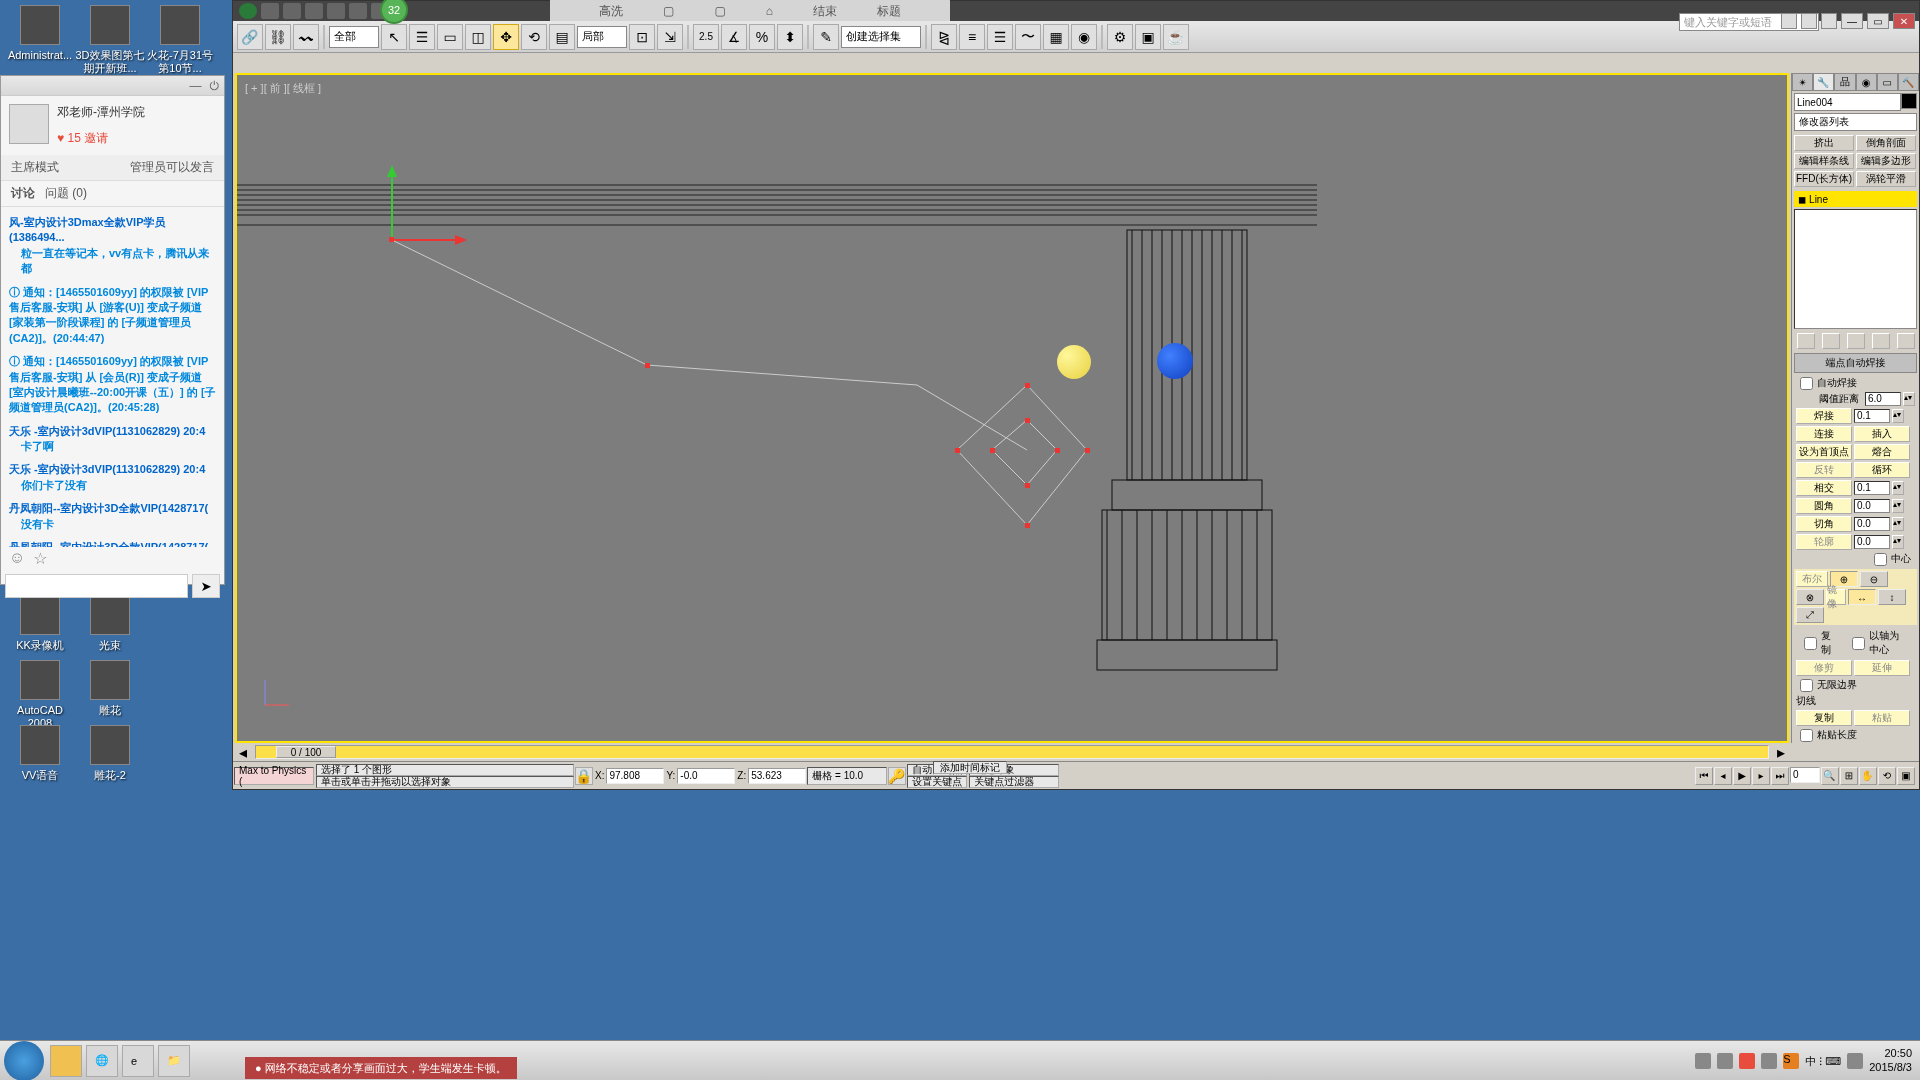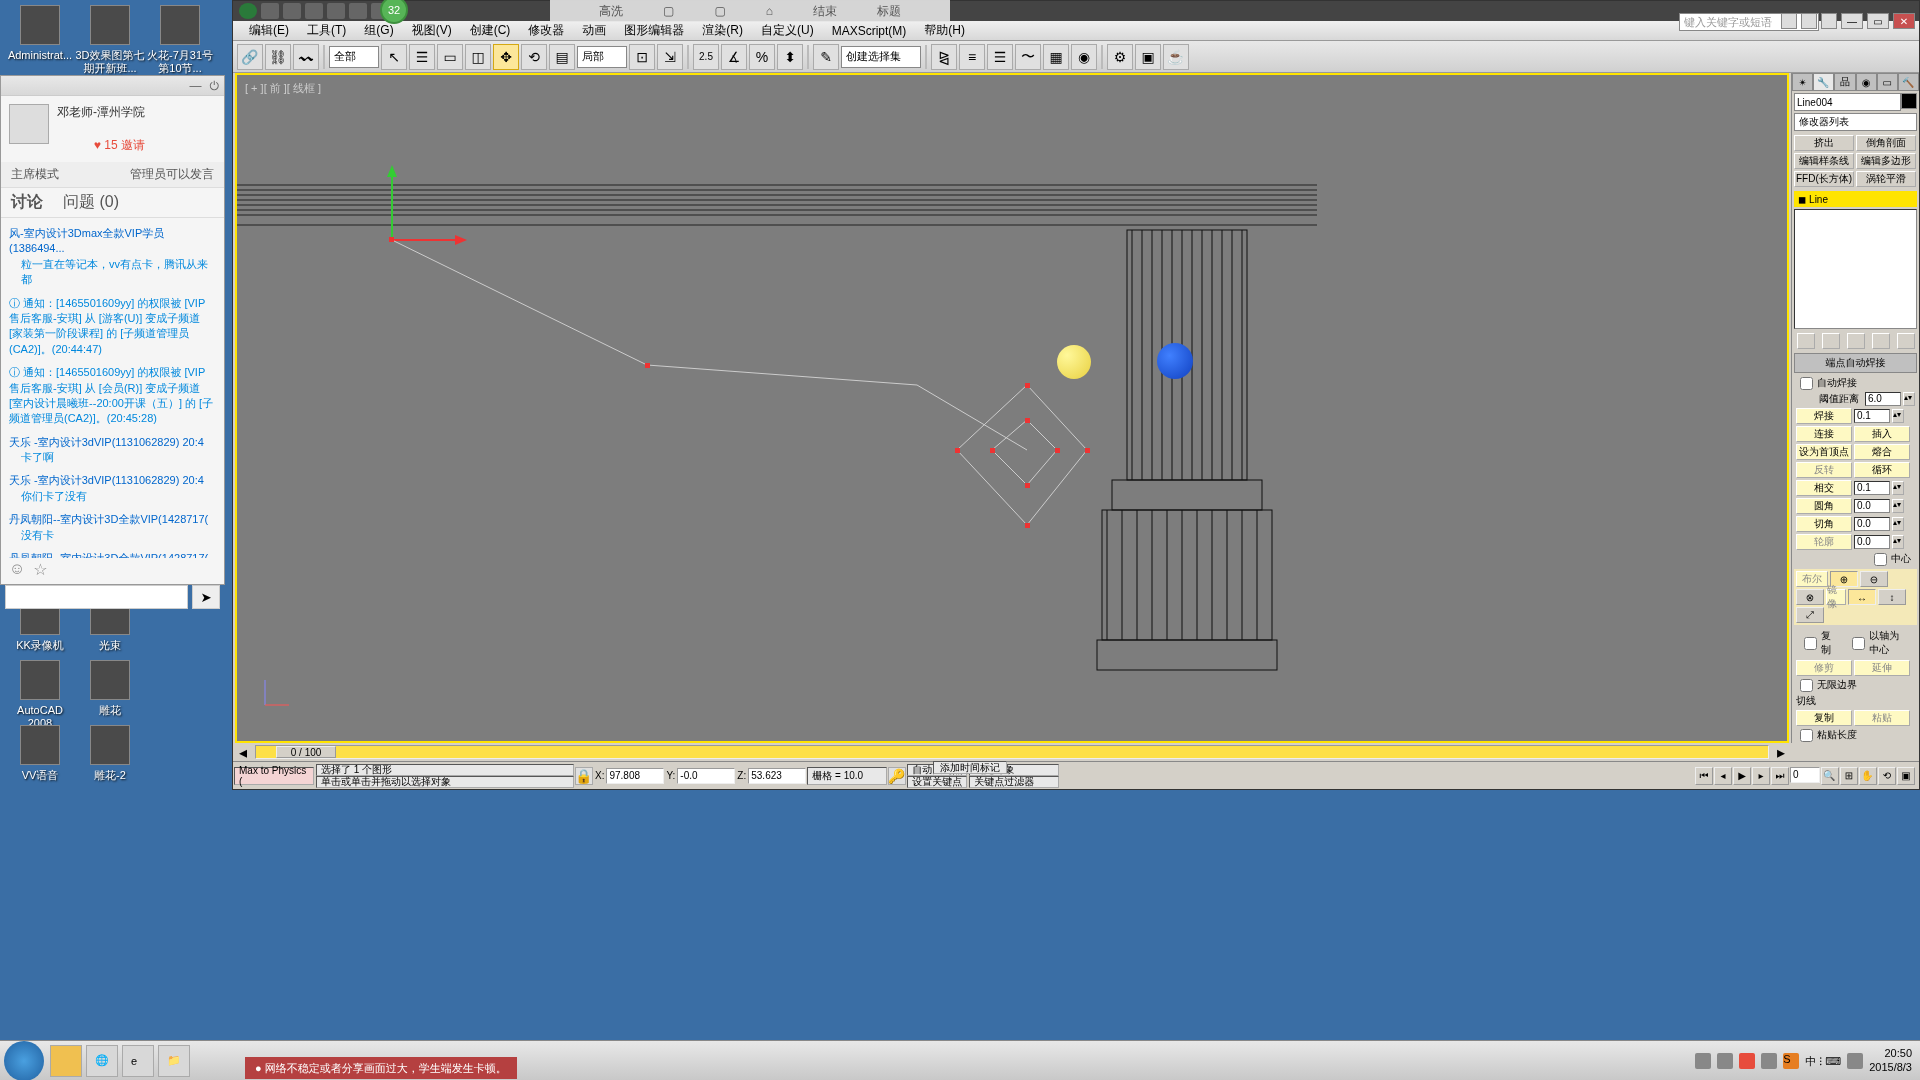--- a/index.html
+++ b/index.html
@@ -11,25 +11,25 @@
 .desktop-icon .icon-img { width: 40px; height: 40px; margin: 0 auto 4px; background: #4a4a4a; border: 1px solid #888; }
 .desktop-icon .label { text-shadow: 1px 1px 2px #000; line-height: 1.2; }
 
 
 .chat-sidebar { position: absolute; left: 0; top: 75px; width: 225px; height: 510px; background: #f5f5f5; border: 1px solid #999; }
 .chat-header { height: 20px; background: linear-gradient(#e8e8e8,#d8d8d8); display: flex; justify-content: flex-end; align-items: center; padding: 0 5px; gap: 8px; font-size: 12px; color: #666; border-bottom:1px solid #ccc;}
 .chat-user { display: flex; padding: 8px; gap: 8px; }
 .chat-avatar { width: 40px; height: 40px; background: #ddd; border: 1px solid #aaa; }
 .chat-user-info { font-size: 12px; }
 .chat-user-name { color: #333; }
-.chat-user-sub { color: #e74c3c; margin-top: 16px; text-align: right; }
+.chat-user-sub { color: #e74c3c; margin-top: 9px; }
 .chat-mode { display: flex; justify-content: space-between; padding: 4px 10px; font-size: 12px; background: #eee; border-bottom: 1px solid #ddd; color:#555;}
-.chat-tabs { display: flex; padding: 4px 10px; font-size: 16px; gap: 20px; border-bottom: 1px solid #ddd; color:#555;}
+.chat-tabs { display: flex; padding: 4px 10px; font-size: 12px; gap: 10px; border-bottom: 1px solid #ddd; color:#555;}
 .chat-list { padding: 4px 8px; font-size: 11px; overflow-y: auto; height: 340px; }
-.chat-item { padding: 4px 0; color: #0066cc; line-height: 1.4; }
+.chat-item { padding: 4px 0; color: #0066cc; line-height: 1.4; font-weight: bold; }
 .chat-item.info { color: #0088dd; }
 .chat-item .sub { color: #0088dd; padding-left: 12px; }
 .chat-input-row { display: flex; padding: 4px; gap: 4px; }
 .chat-input { flex: 1; height: 24px; border: 1px solid #ccc; font-size:11px; padding:0 4px;}
 .chat-send { width: 28px; height: 24px; background: #eee; border: 1px solid #ccc; }
 .chat-footer-icons { padding:2px 8px; display:flex; gap:8px; color:#888;}
 
 
 .max-window { position: absolute; left: 232px; top: 0; right: 0; height: 790px; background: #d4d0c8; border: 1px solid #333; }
 .win-btn { width: 22px; height: 16px; background: #ddd; border: 1px solid #888; font-size: 10px; display: flex; align-items: center; justify-content: center; }
@@ -222,34 +222,20 @@
   <div class="max-search">键入关键字或短语</div>
   <div class="title-extras">
     <div class="tb"></div>
     <div class="tb"></div>
     <div class="tb"></div>
     <div class="win-btn">—</div>
     <div class="win-btn">▭</div>
     <div class="win-btn close">✕</div>
   </div>
 
-  <div class="max-menubar">
-    <div class="menu-item">编辑(E)</div>
-    <div class="menu-item">工具(T)</div>
-    <div class="menu-item">组(G)</div>
-    <div class="menu-item">视图(V)</div>
-    <div class="menu-item">创建(C)</div>
-    <div class="menu-item">修改器</div>
-    <div class="menu-item">动画</div>
-    <div class="menu-item">图形编辑器</div>
-    <div class="menu-item">渲染(R)</div>
-    <div class="menu-item">自定义(U)</div>
-    <div class="menu-item">MAXScript(M)</div>
-    <div class="menu-item">帮助(H)</div>
-  </div>
 
   <div class="max-toolbar">
     <div class="tool-btn">🔗</div>
     <div class="tool-btn">⛓</div>
     <div class="tool-btn">〰</div>
     <div class="tool-sep"></div>
     <div class="tool-dropdown">全部</div>
     <div class="tool-btn">↖</div>
     <div class="tool-btn">☰</div>
     <div class="tool-btn">▭</div>

